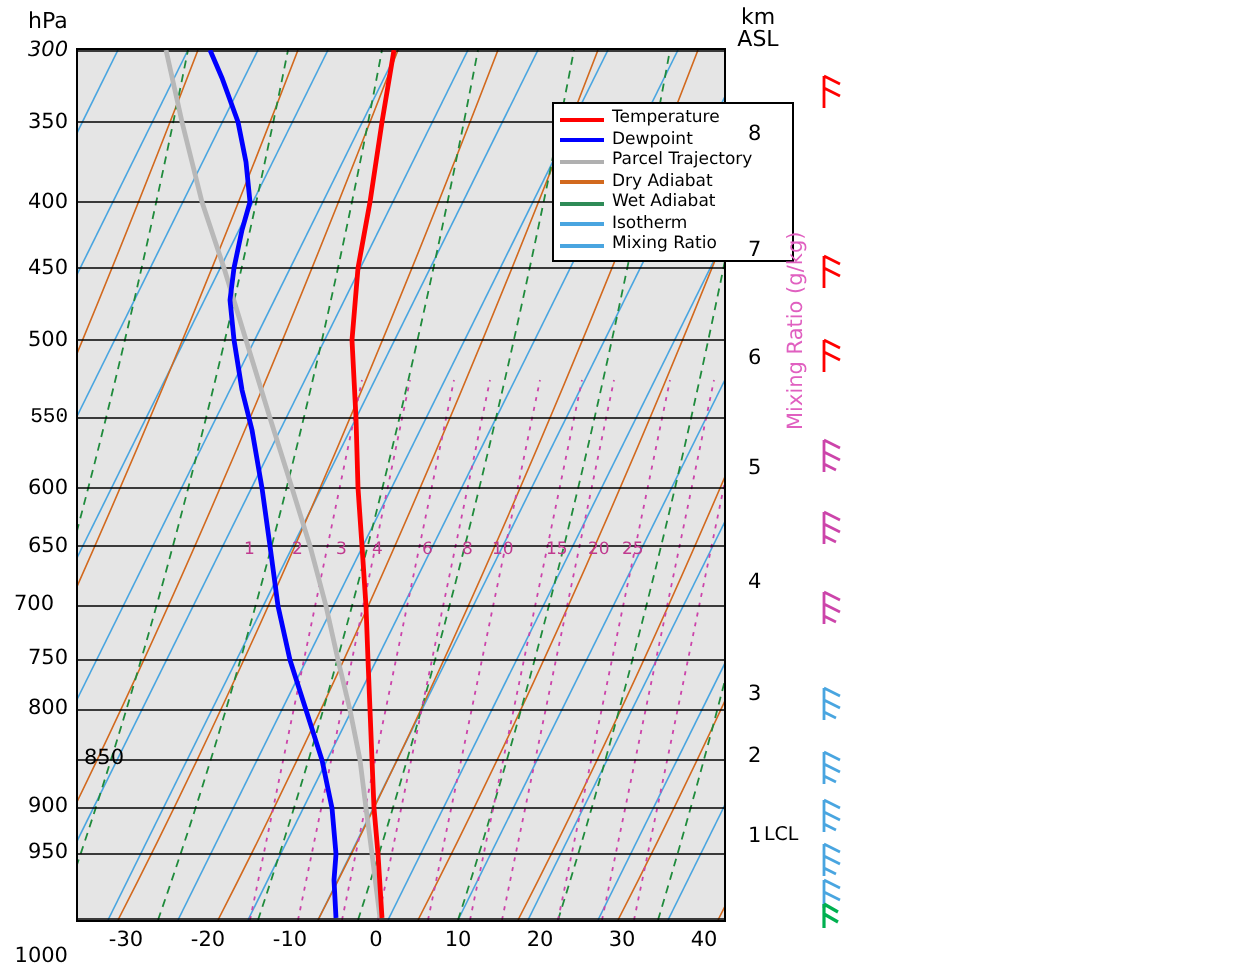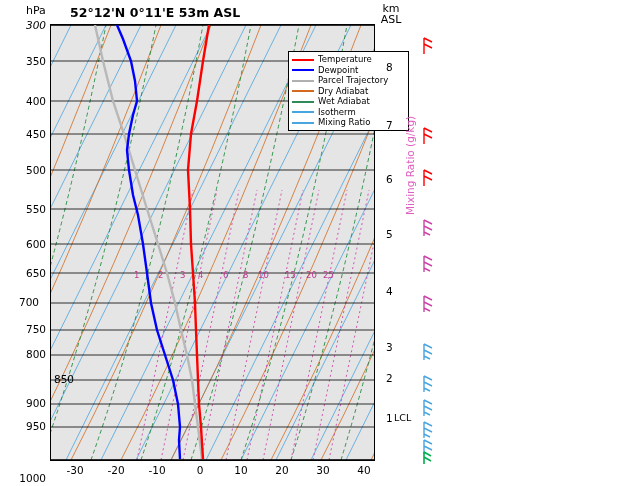--- a/index.html
+++ b/index.html
@@ -2,21 +2,21 @@
 <html><head>
 <meta charset="utf-8">
 <style>
   html,body{margin:0;padding:0;}
   body{width:629px;height:486px;background:#ffffff;font-family:"DejaVu Sans",sans-serif;overflow:hidden;}
   #root{position:relative;width:629px;height:486px;}
 
   .abs{position:absolute;}
 
   
-  #skewt{left:12px;top:0;width:430px;height:486px;}
+  #skewt{left:0;top:0;width:430px;height:486px;}
   #hpa-label{left:14px;top:4px;font-size:11px;color:#000;}
   #title{left:58px;top:5px;font-size:12.5px;font-weight:bold;color:#000;}
   #km-label{left:366px;top:3px;font-size:11px;color:#000;text-align:center;width:26px;line-height:11px;}
 
   #plotbox{left:38px;top:24px;width:325px;height:437px;border:1px solid #000;box-sizing:border-box;background:#e5e5e5;}
   #plot-svg{position:absolute;left:0;top:0;}
 
   .ytick{position:absolute;font-size:10.5px;color:#000;text-align:right;width:34px;}
   .xtick{position:absolute;font-size:10.5px;color:#000;text-align:center;width:30px;}
   #xaxis-title{left:100px;top:470px;width:210px;text-align:center;font-size:11.5px;color:#000;}
@@ -39,21 +39,20 @@
   .barb{position:absolute;}
 </style>
 </head>
 <body>
 
 <div id="root">
 
   <div class="abs" id="skewt">
 
     <div class="abs" id="hpa-label">hPa</div>
-    <div class="abs" id="title">52°12'N  0°11'E  53m ASL</div>
     <div class="abs" id="km-label">km<br>ASL</div>
 
     <div class="abs" id="plotbox">
       <svg id="plot-svg" width="323" height="435" viewBox="0 0 323 435">
         <defs>
           <clipPath id="clipbox">
               <rect x="0" y="0" width="323" height="435"></rect>
             </clipPath>
         </defs>
         <g clip-path="url(#clipbox)">
@@ -183,21 +182,21 @@
       <div class="mixnum" style="left:234px; top:245px;">15</div>
       <div class="mixnum" style="left:255px; top:245px;">20</div>
       <div class="mixnum" style="left:272px; top:245px;">25</div>
     </div>
 
     <div class="ytick" style="left:0px;  top:19px;font-style:italic;">300</div>
     <div class="ytick" style="left:0px;  top:55px;">350</div>
     <div class="ytick" style="left:0px;  top:95px;">400</div>
     <div class="ytick" style="left:0px;  top:128px;">450</div>
     <div class="ytick" style="left:0px;  top:164px;">500</div>
-    <div class="ytick" style="left:0px;  top:203px;">550</div>
+    <div class="ytick" style="left:0px;  top:203px;font-family:Liberation Mono, monospace;">550</div>
     <div class="ytick" style="left:0px;  top:238px;">600</div>
     <div class="ytick" style="left:0px;  top:267px;">650</div>
     <div class="ytick" style="left:0px;  top:296px;text-align:center;">700</div>
     <div class="ytick" style="left:0px;  top:323px;">750</div>
     <div class="ytick" style="left:0px;  top:348px;">800</div>
     <div class="ytick" style="left:0px;  top:373px;margin-left:28px;">850</div>
     <div class="ytick" style="left:0px;  top:397px;">900</div>
     <div class="ytick" style="left:0px;  top:420px;">950</div>
     <div class="ytick" style="left:0px;  top:452px;margin-top:20px;">1000</div>
 

